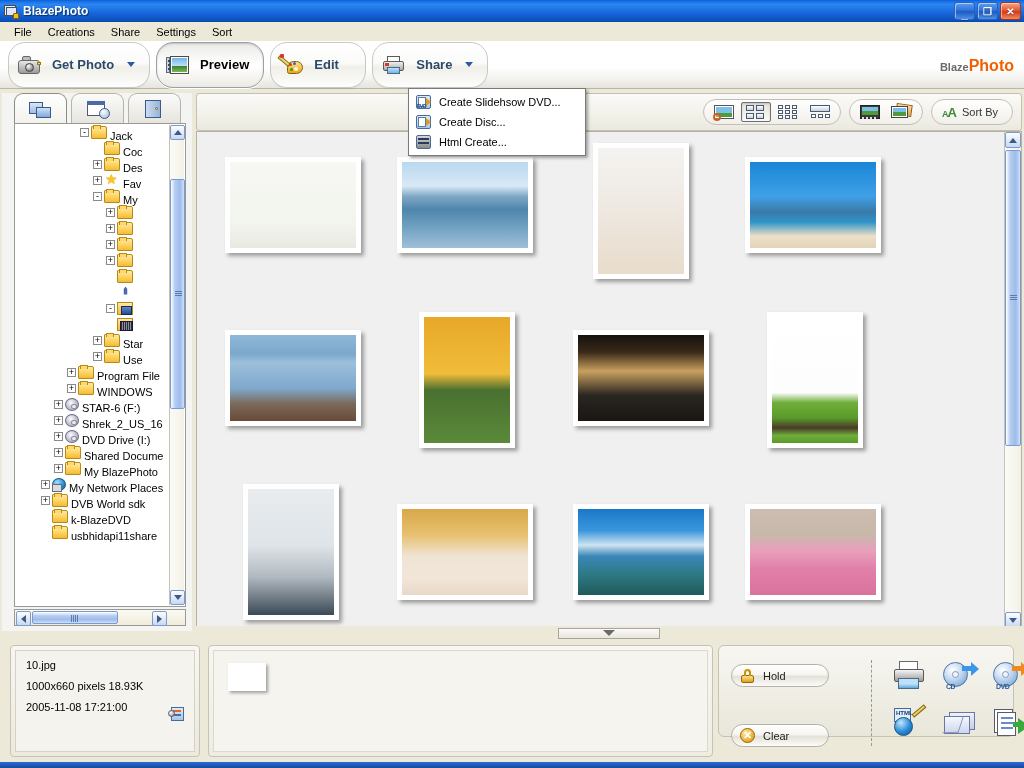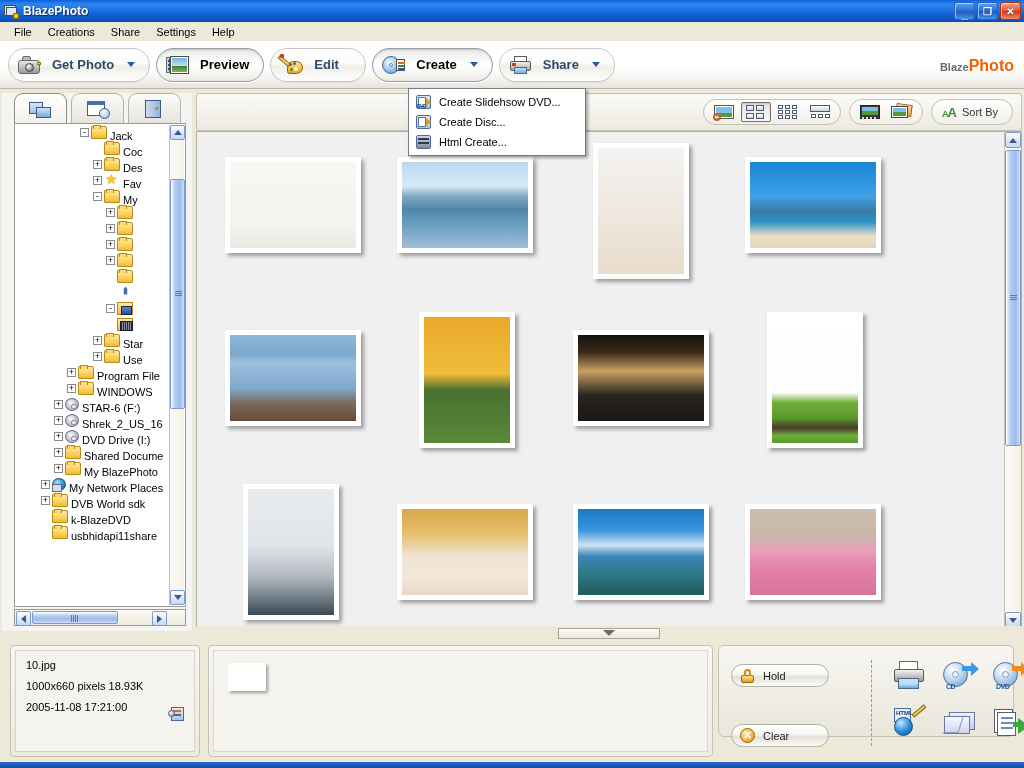--- a/index.html
+++ b/index.html
@@ -47,21 +47,21 @@
   .menubar .mi{ padding:2px 8px; font-size:11px; cursor:pointer; }
 
   
   .toolbar{
     position:absolute; left:0; top:41px; width:1024px; height:48px;
     background:linear-gradient(to bottom,#ffffff 0%,#ffffff 55%,#f3f3f0 80%,#e6e4dc 100%);
     border-bottom:1px solid #b9b6ac;
     display:flex; align-items:center; padding-left:8px; gap:6px;
   }
   .tbtn{
-    height:34px; border-radius:17px; border:1px solid #c8c8c4;
+    height:46px; border-radius:17px; border:1px solid #c8c8c4;
     background:linear-gradient(to bottom,#ffffff 0%,#fbfbfa 45%,#f0efe9 55%,#fdfdfc 100%);
     display:flex; align-items:center; padding:0 14px 0 8px; gap:9px;
     cursor:pointer; min-width:96px;
     box-shadow:0 1px 1px rgba(0,0,0,.06);
   }
   .tbtn.active{
     border:1px solid #9aa0a6;
     background:linear-gradient(to bottom,#e9e9e6 0%,#f7f7f5 30%,#ffffff 52%,#eceae4 100%);
     box-shadow:inset 0 1px 2px rgba(0,0,0,.18), 0 1px 0 #fff;
   }
@@ -398,21 +398,21 @@
           <span class="g">✕</span>
         </span>
     </span>
   </div>
 
   <div class="menubar" id="menubar">
       <div class="mi">File</div>
       <div class="mi">Creations</div>
       <div class="mi">Share</div>
       <div class="mi">Settings</div>
-      <div class="mi">Help</div>
+      <div class="mi">Sort</div>
     </div>
 
   <div class="toolbar" id="toolbar">
       <div class="tbtn">
         <span class="ticon ic-cam">
           <span class="top"></span>
           <span class="body"></span>
           <span class="lens"></span>
           <span class="fl"></span>
         </span>
@@ -436,33 +436,20 @@
           <span class="pal">
             <span class="h"></span>
           </span>
           <span class="d1"></span>
           <span class="d2"></span>
           <span class="d3"></span>
           <span class="pen"></span>
           <span class="tip"></span>
         </span>
         <span class="lbl">Edit</span>
-      </div>
-      <div class="tbtn active">
-        <span class="ticon ic-create">
-          <span class="cd"></span>
-          <span class="hole"></span>
-          <span class="tag">
-            <i style="top:2px;background:#e06a20"></i>
-            <i style="top:5px;background:#2a8a3a"></i>
-            <i style="top:8px;background:#2a5aa0"></i>
-          </span>
-        </span>
-        <span class="lbl">Create</span>
-        <span class="caret"></span>
       </div>
       <div class="tbtn">
         <span class="ticon ic-share">
           <span class="ptop"></span>
           <span class="pbody"></span>
           <span class="red"></span>
           <span class="pout"></span>
         </span>
         <span class="lbl">Share</span>
         <span class="caret"></span>

